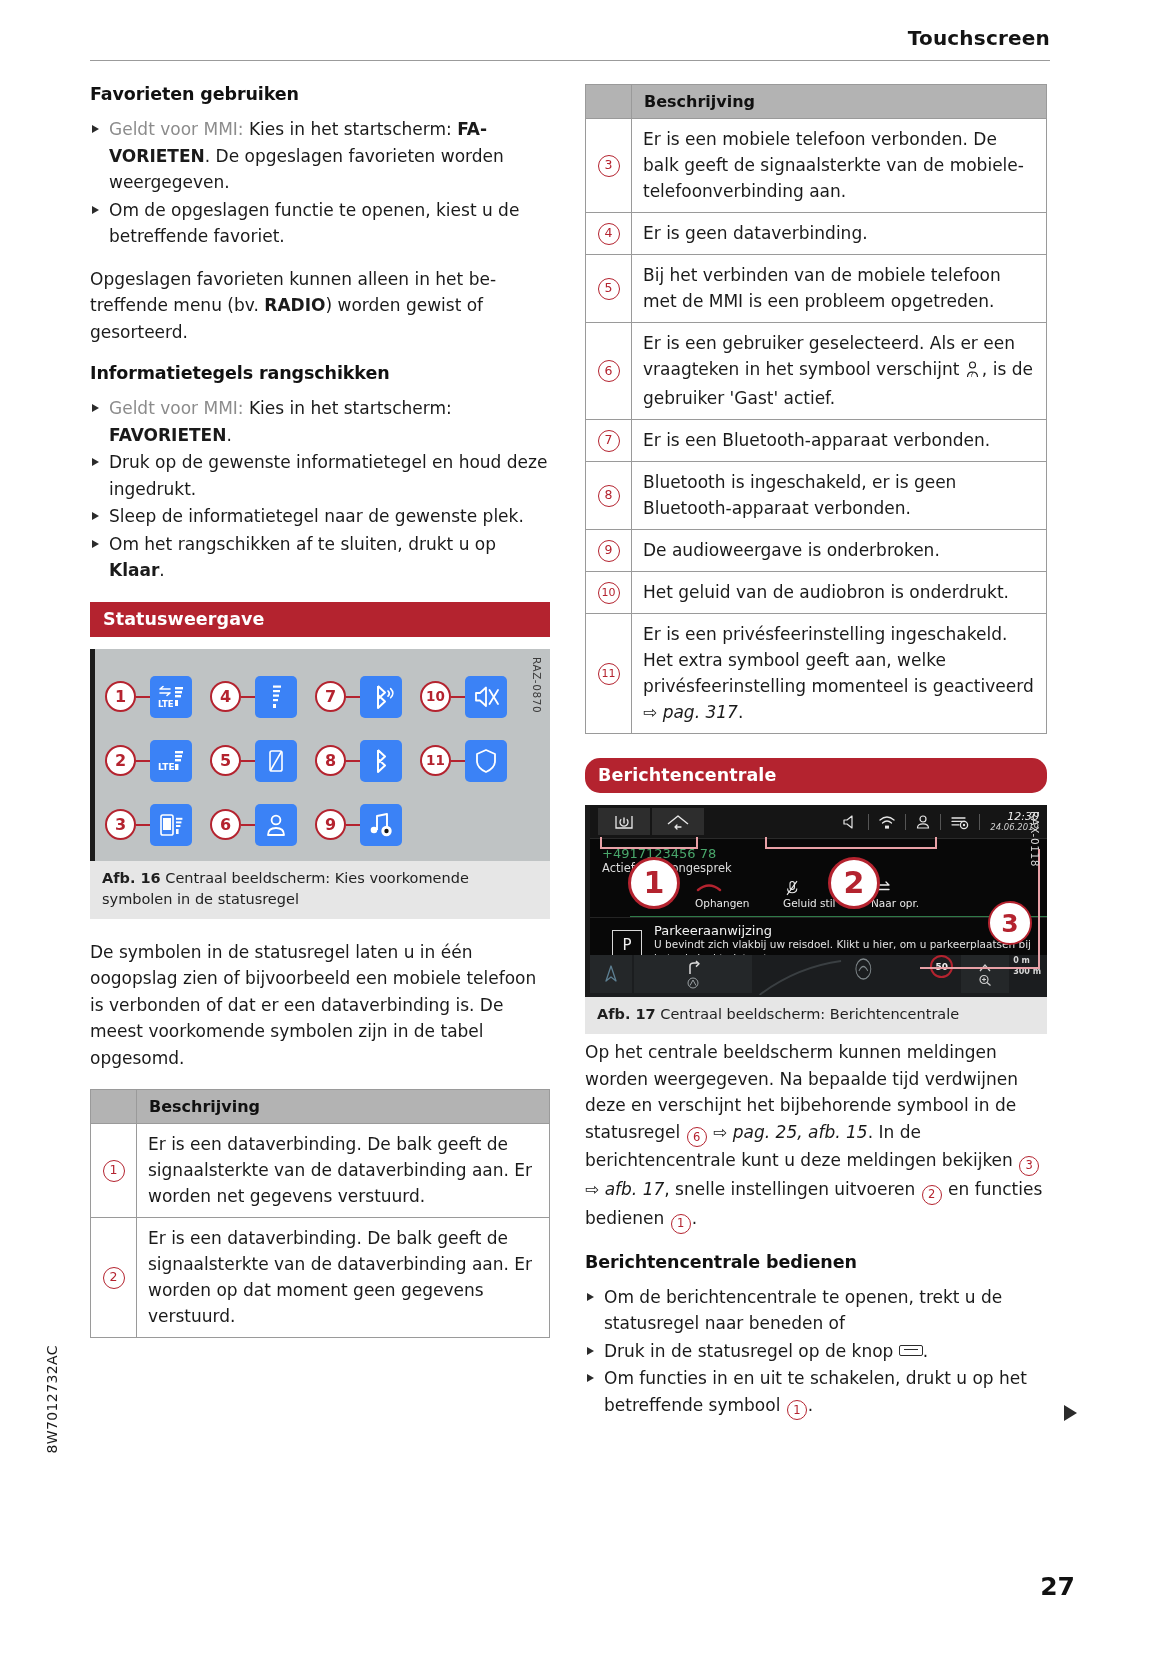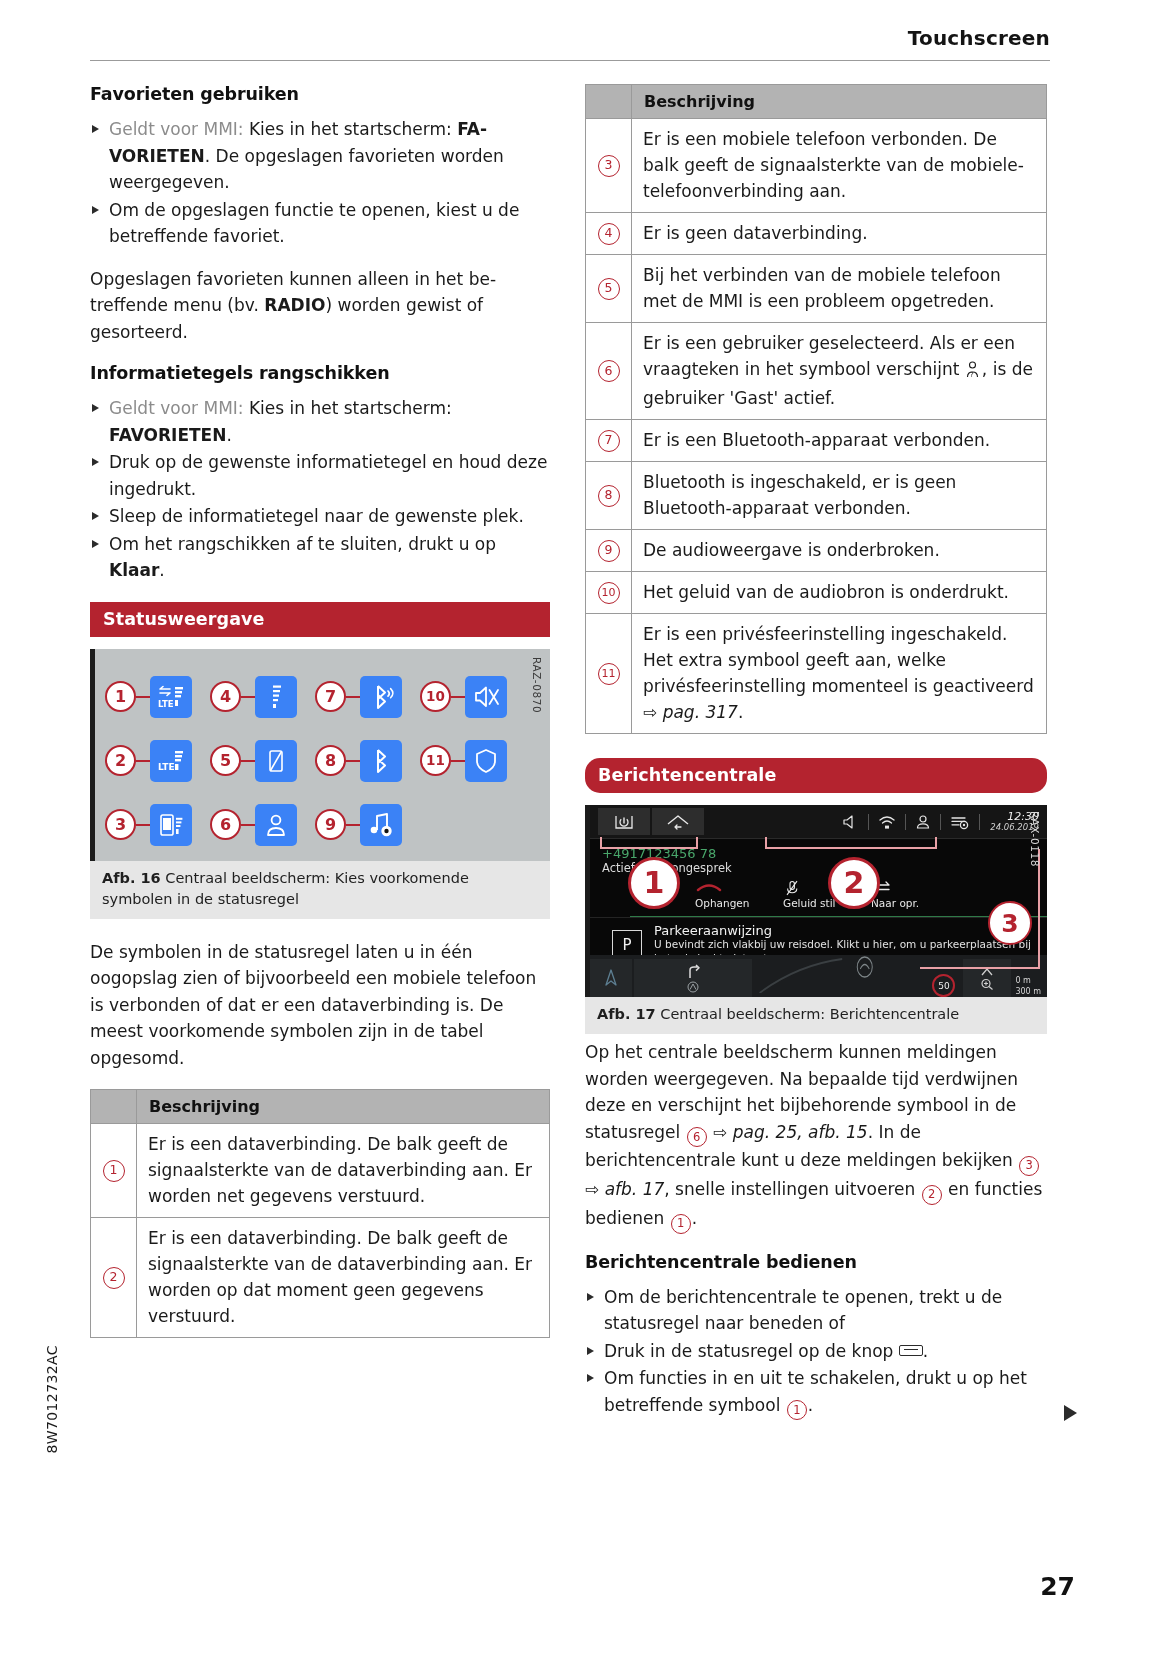--- a/index.html
+++ b/index.html
@@ -137,21 +137,21 @@
   .pbox {
     width:30px; height:30px; border:1.4px solid #d8d8d8; color:#f0f0f0;
     display:flex; align-items:center; justify-content:center;
     font-size:15px; margin-right:12px; flex:0 0 auto;
   }
   .ntitle { color:#f2f2f2; font-size:13px; line-height:14px; }
   .ntext  { color:#e2e2e2; font-size:10.5px; line-height:13.5px; }
 
   .mmi-nav {
     position:absolute; left:0; right:0; bottom:0; height:42px;
-    background:#1b1d1f; display:flex; align-items:flex-end;
+    background:#1b1d1f; display:flex; align-items:flex-start;font-weight:bold;
   }
   .navchip { background:#242729; height:38px; display:flex; align-items:center; }
   .speedsign {
     width:23px; height:23px; border-radius:50%; border:2px solid #b4232f;
     color:#eee; font-size:9px; display:flex; align-items:center; justify-content:center;
     background:#1b1d1f;
   }
   .raxid {
     position:absolute; right:6px; top:6px; writing-mode:vertical-rl;
     font-size:10.5px; color:#d8d8d8; letter-spacing:.6px; z-index:6;

